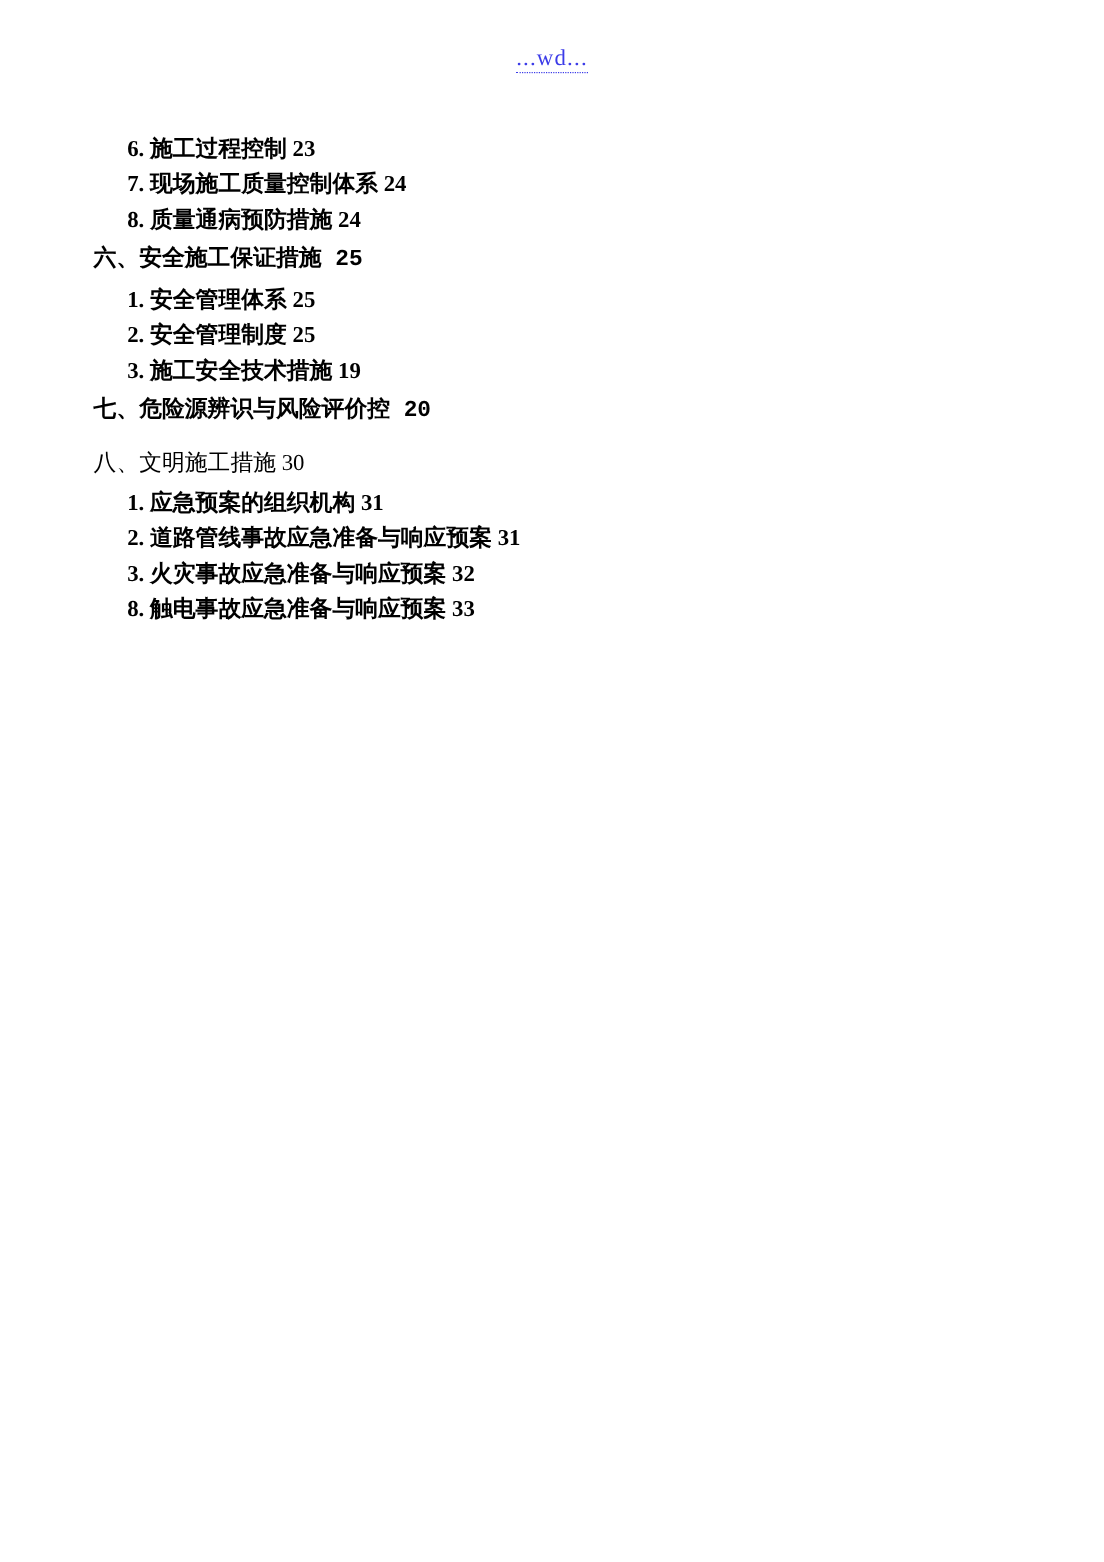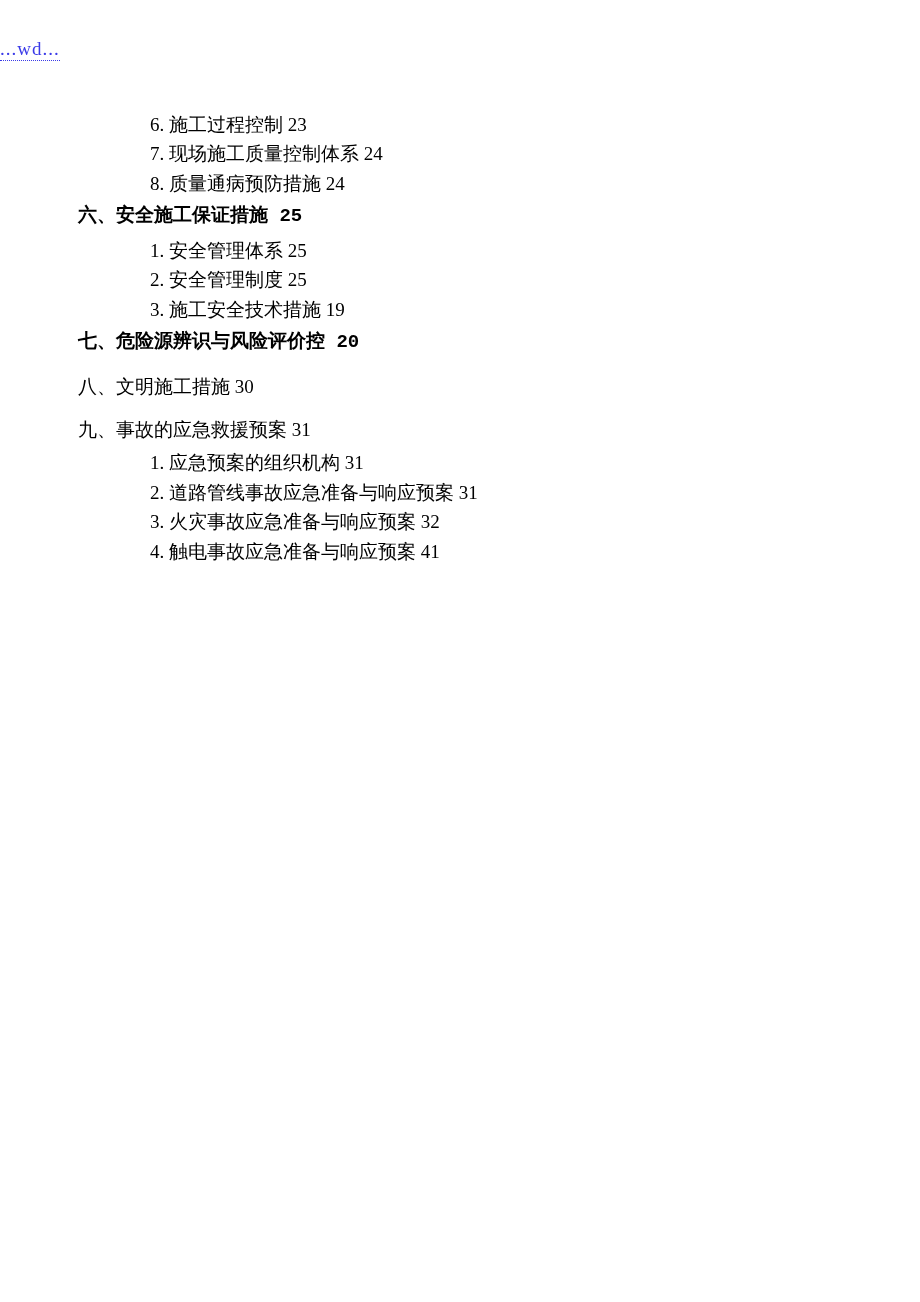--- a/index.html
+++ b/index.html
@@ -10,41 +10,42 @@
     width: 920px;
     height: 1302px;
     position: relative;
     color: #000000;
   }
   .header-link {
     position: absolute;
     top: 38px;
     left: 0;
     right: 0;
+    text-align: center;
     font-family: "Times New Roman", serif;
     font-size: 19px;
     letter-spacing: 1px;
   }
   .header-link a {
     color: #3b3be8;
     text-decoration: none;
     border-bottom: 1px dotted #3b3be8;
     padding-bottom: 1px;
   }
   .content {
     position: absolute;
     top: 110px;
     left: 78px;
     right: 78px;
     font-size: 19px;
     line-height: 1.55;
   }
   .sub-item {
-    margin-left: 72px;
-    font-weight: normal;
+    margin-left: 28px;
+    font-weight: bold;
   }
   .section-heading {
     font-weight: bold;
     margin-top: 4px;
     margin-bottom: 4px;
     font-family: Liberation Mono, monospace;
   }
   .section-heading-spaced {
     font-weight: normal;
     margin-top: 14px;
@@ -66,19 +67,18 @@
 
   <div class="section-heading">六、安全施工保证措施 25</div>
   <div class="sub-item">1. 安全管理体系 25</div>
   <div class="sub-item">2. 安全管理制度 25</div>
   <div class="sub-item">3. 施工安全技术措施 19</div>
 
   <div class="section-heading">七、危险源辨识与风险评价控 20</div>
 
   <div class="section-heading-spaced">八、文明施工措施 30</div>
 
-  <div class="section-heading-spaced">九、事故的应急救援预案 31</div>
   <div class="sub-item">1. 应急预案的组织机构 31</div>
   <div class="sub-item">2. 道路管线事故应急准备与响应预案 31</div>
   <div class="sub-item">3. 火灾事故应急准备与响应预案 32</div>
-  <div class="sub-item">4. 触电事故应急准备与响应预案 41</div>
+  <div class="sub-item">8. 触电事故应急准备与响应预案 33</div>
 
 </div>
 
 </body></html>

